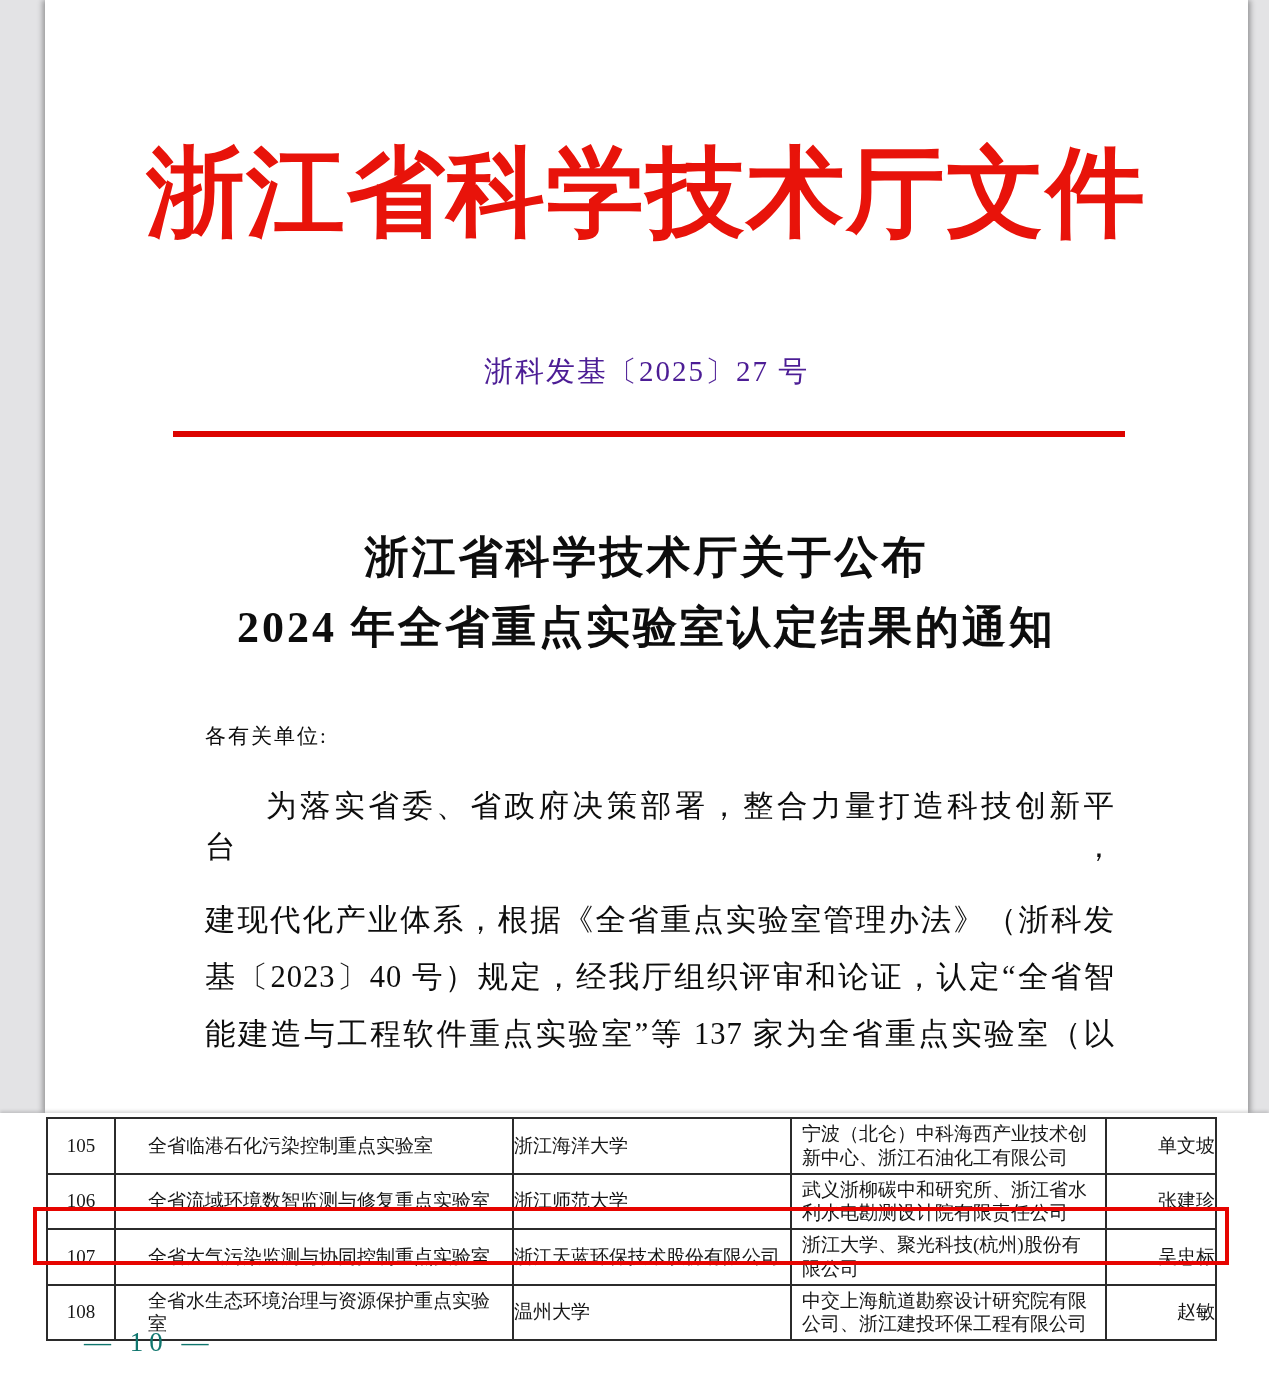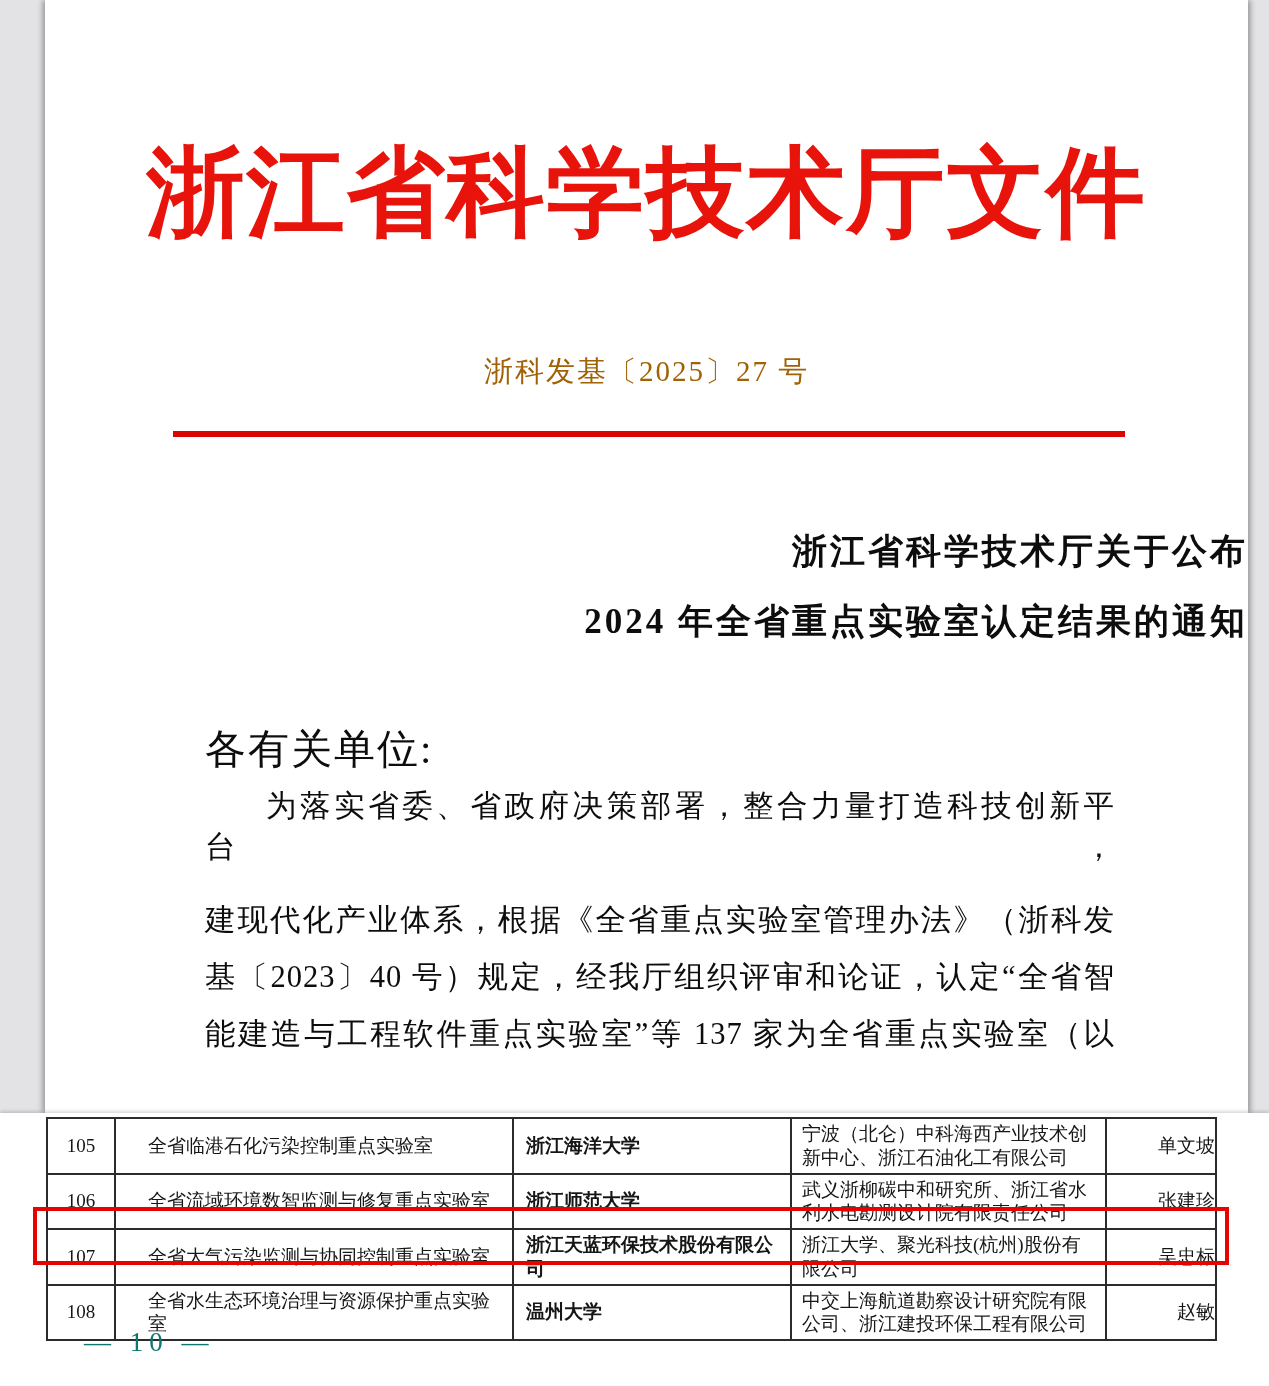--- a/index.html
+++ b/index.html
@@ -21,37 +21,37 @@
   .letterhead {
     position: absolute; left: 0; top: 128px; width: 100%;
     text-align: center;
     font-size: 98px; font-weight: 900; letter-spacing: 2px;
     color: #e8130a;
     white-space: nowrap;
   }
   .doc-number {
     position: absolute; left: 0; top: 352px; width: 100%;
     text-align: center;
-    font-size: 29px; color: #a16207; letter-spacing: 2px;
+    font-size: 29px; color: #4c1d95; letter-spacing: 2px;
   }
   .red-rule {
     position: absolute; left: 128px; top: 431px; width: 952px; height: 6px;
     background: #dc0400;
   }
   .notice-title {
     position: absolute; left: 0; width: 100%;
-    text-align: right; font-size: 35px; font-weight: bold;
+    text-align: center; font-size: 44px; font-weight: bold;
     color: #0d0d0d; letter-spacing: 3px; white-space: nowrap;
   }
   .notice-title.l1 { top: 528px; }
   .notice-title.l2 { top: 598px; }
 
   .salutation {
     position: absolute; left: 160px; top: 722px;
-    font-size: 41px; color: #0d0d0d; letter-spacing: 2px;
+    font-size: 21px; color: #0d0d0d; letter-spacing: 2px;
   }
   .body-line {
     position: absolute; left: 160px; width: 910px;
     font-size: 30.5px; color: #0d0d0d; letter-spacing: 1px;
     white-space: nowrap;
   }
   .body-line.just { white-space: normal; text-align: justify; text-align-last: justify; }
   .body-line.indent { text-indent: 2em; }
   .bl0 { top: 786px; }
   .bl1 { top: 843px; }
@@ -72,21 +72,21 @@
     border-collapse: collapse; table-layout: fixed; width: 1169px;
   }
   table.lab-table td {
     border: 2px solid #2b2b2b;
     font-size: 19px; color: #161616;
     vertical-align: middle;
     line-height: 1.25;
   }
   td.c-no   { text-align: center; font-family: "Liberation Serif", serif; }
   td.c-lab  { padding-left: 32px; padding-right: 8px; }
-  td.c-inst { padding-left: 12px; padding-right: 6px; font-weight: bold; }
+  td.c-inst { padding-right: 6px; }
   td.c-part { padding: 3px 10px; }
   td.c-head { text-align: right; }
   tr.r0 { height: 49px; }
   tr.r1 { height: 47px; }
   tr.r2 { height: 52px; margin-left: 28px; }
   tr.r3 { height: 48px; }
 
   .highlight-box {
     position: absolute; left: 33px; top: 94px; width: 1196px; height: 58px;
     border: 4px solid #e60400;

